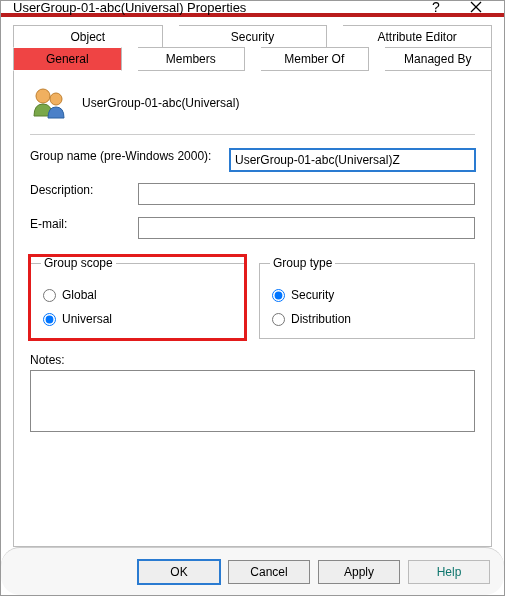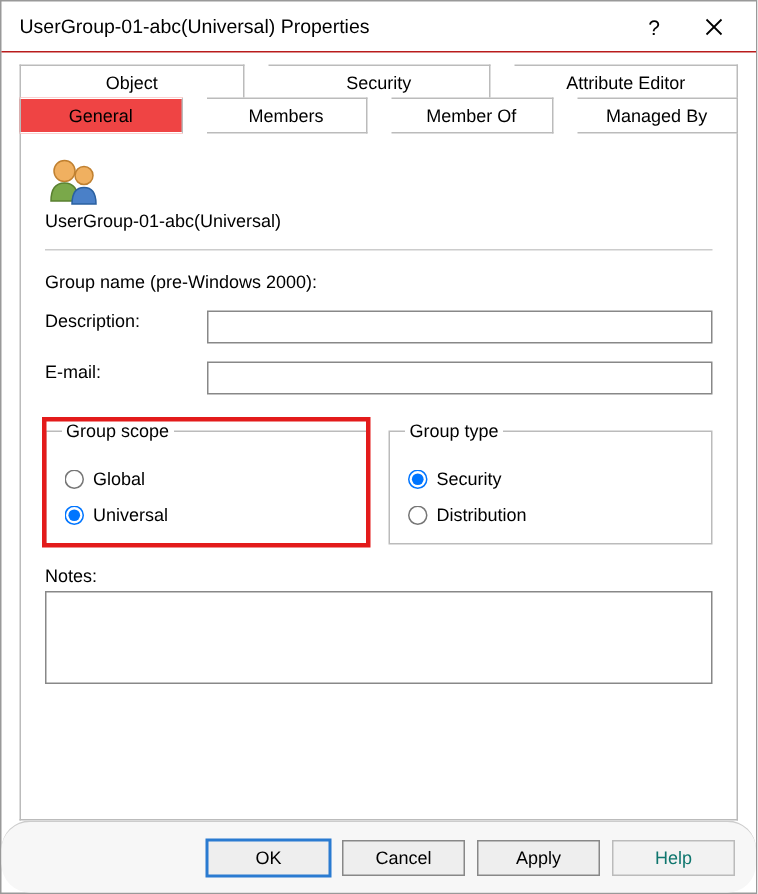--- a/index.html
+++ b/index.html
@@ -15,25 +15,25 @@
   }
   .window {
     border: 1px solid #999;
     width: 505px;
     height: 596px;
     display: flex;
     flex-direction: column;
     background: #fff;
   }
   .titlebar {
-    height: 34px;
+    height: 16px;
     display: flex;
     align-items: center;
     padding: 0 8px 0 12px;
-    border-bottom: 1px solid #b91c1c;
+    border-bottom: 4px solid #b91c1c;
   }
   .titlebar-title {
     flex: 1;
     font-size: 13px;
   }
   .titlebar-btn {
     width: 40px;
     height: 30px;
     display: flex;
     align-items: center;
@@ -77,23 +77,23 @@
   }
   .tab-panel {
     border: 1px solid #bbb;
     border-top: none;
     flex: 1;
     padding: 14px 16px 10px 16px;
     margin-top: -1px;
   }
   .group-header {
     display: flex;
-    align-items: flex-start;
+    align-items: center;
+    gap: 14px;
     padding-bottom: 10px;
-    flex-direction: column;
   }
   .icon-holder {
     width: 38px;
     height: 38px;
   }
   .divider {
     height: 1px;
     background: #ccc;
     margin: 2px 0 14px 0;
   }
@@ -232,20 +232,21 @@
             <path d="M18 34 Q18 23 26 23 Q34 23 34 34 Z" fill="#4a80c8" stroke="#2a60a0"></path>
           </svg>
         </div>
         <div>UserGroup-01-abc(Universal)</div>
       </div>
 
       <div class="divider"></div>
 
       <div class="form-row">
         <label>Group name (pre-Windows 2000):</label>
+        <input class="text-input highlight" type="text" value="UserGroup-01-abc(Universal)Z" style="">
       </div>
 
       <div class="form-row short">
         <label>Description:</label>
         <input class="text-input" type="text" value="" style="">
       </div>
 
       <div class="form-row short">
         <label>E-mail:</label>
         <input class="text-input" type="text" value="" style="">

